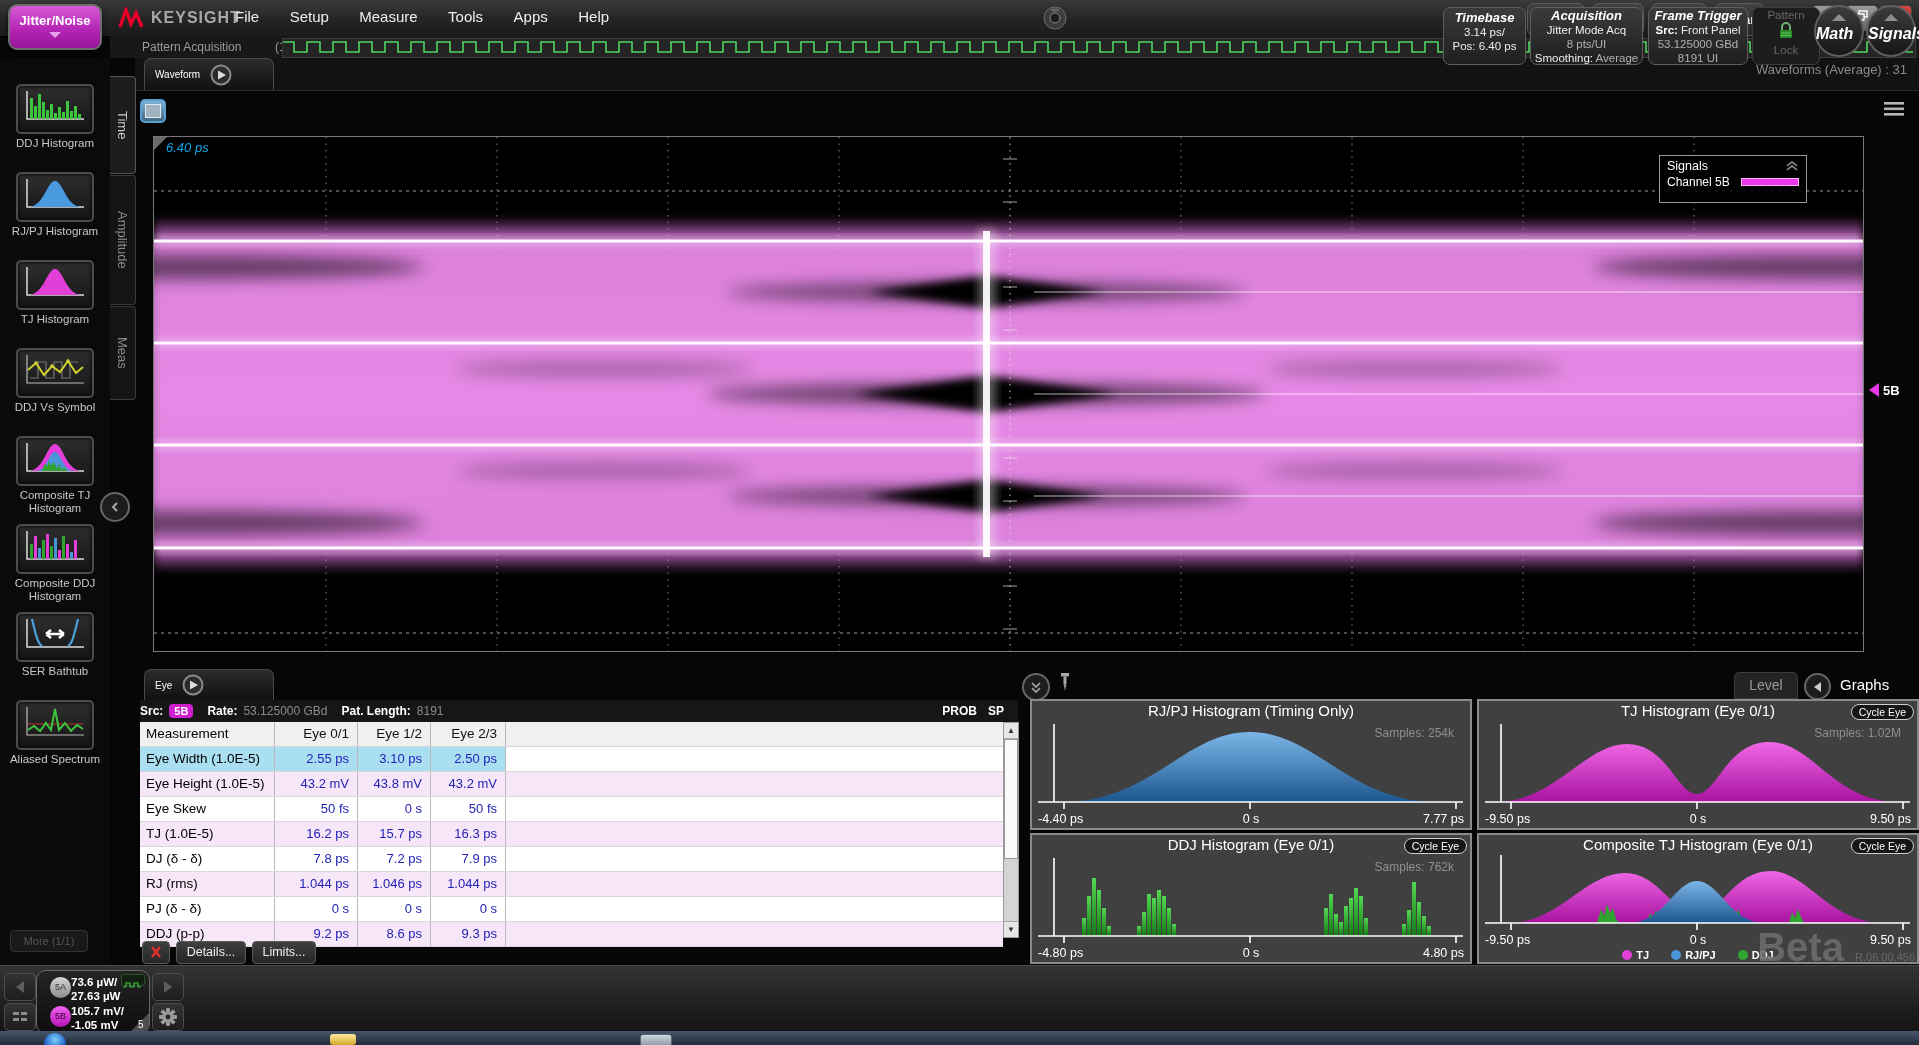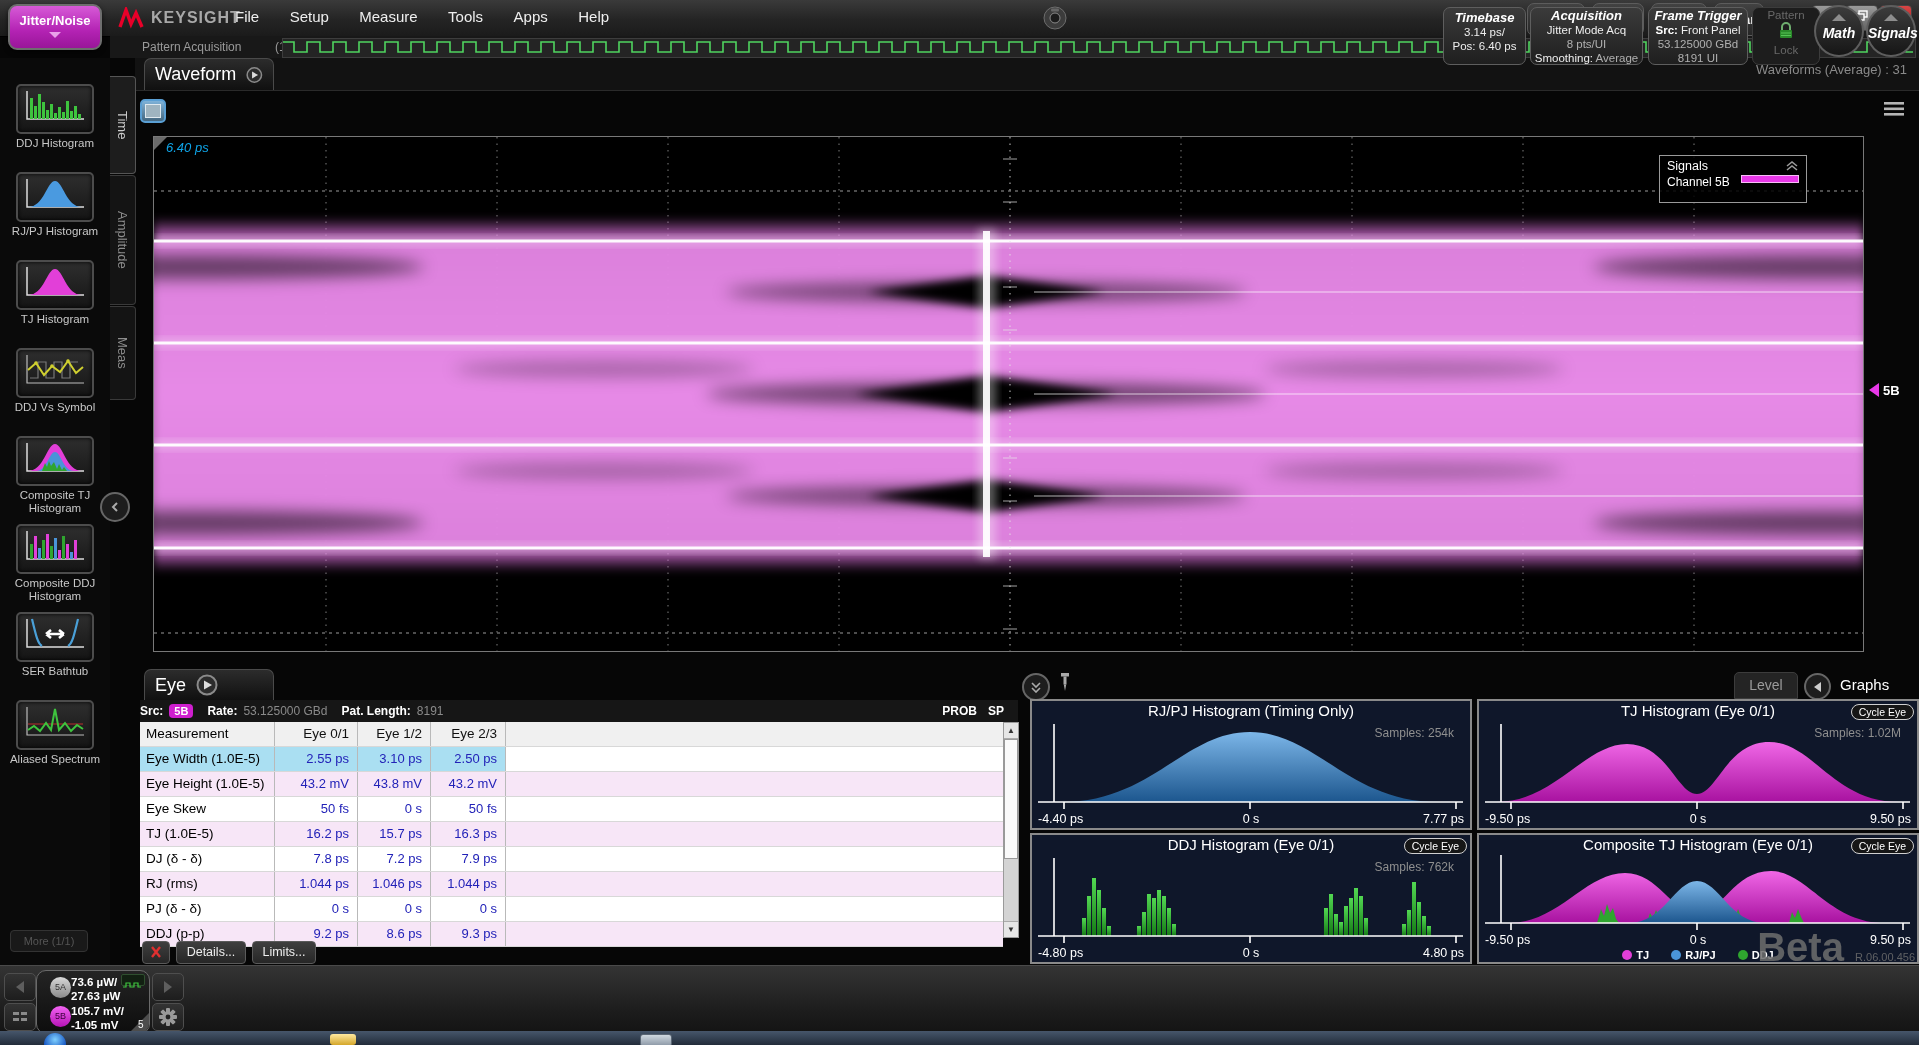--- a/index.html
+++ b/index.html
@@ -13,21 +13,21 @@
   #appbtn .chev{width:0;height:0;border-left:6px solid transparent;border-right:6px solid transparent;border-top:6px solid #e9a0e9;margin:-4px auto 0;}
   .topbtn{background:linear-gradient(#424242,#272727);border:1px solid #5c5c5c;border-radius:7px;color:#eee;font-size:13px;font-weight:bold;text-align:center;}
   .winbtn{width:30px;height:24px;border-radius:4px;border:1px solid #444;background:linear-gradient(#9a9a9a,#636363);color:#fff;text-align:center;}
   #closebtn{background:linear-gradient(#d94545,#a01818);}
   
   #patbar{left:110px;top:36px;width:1809px;height:22px;background:#181818;}
   #patlabel{color:#9a9a9a;font-size:12px;left:32px;top:4px;}
   #patpct{color:#9a9a9a;font-size:12px;left:165px;top:4px;}
   #wavestrip{left:172px;top:2px;width:1632px;height:18px;background:#242424;border:1px solid #3d3d3d;}
   
-  .doc-tab{background:linear-gradient(#2c2c2c,#101010);border:1px solid #4a4a4a;border-bottom:none;border-radius:7px 7px 0 0;color:#fff;font-size:18px;display:flex;align-items:center;gap:10px;padding:0 10px;}
+  .doc-tab{background:linear-gradient(#2c2c2c,#101010);border:1px solid #4a4a4a;border-bottom:none;border-radius:7px 7px 0 0;color:#fff;font-size:10px;display:flex;align-items:center;gap:10px;padding:0 10px;}
   #tabstrip{left:135px;top:58px;width:1784px;height:32px;background:#121212;border-bottom:1px solid #2a2a2a;}
   #wfavg{color:#8a8a8a;font-size:13px;right:12px;top:62px;text-align:right;width:300px;}
   
   #sidebar{left:0;top:58px;width:110px;height:973px;background:#0a0a0a;}
   .side-item{width:110px;height:88px;text-align:center;}
   .thumb{width:74px;height:46px;margin:0 auto;border:2px solid #4c4c4c;border-radius:5px;background:linear-gradient(#2e2e2e,#151515);box-shadow:inset 0 0 4px #000;}
   .side-label{color:#c8c8c8;font-size:11.5px;line-height:13px;margin-top:3px;}
   #morebtn{left:10px;top:930px;width:76px;height:20px;background:#191919;border:1px solid #333;border-radius:4px;color:#555;font-size:11px;text-align:center;line-height:20px;}
   
   .vtab{left:110px;width:25px;background:#141414;border:1px solid #3a3a3a;border-left:none;color:#8d8d8d;font-size:13px;writing-mode:vertical-rl;text-align:center;border-radius:0 4px 4px 0;}
@@ -55,38 +55,38 @@
   .r-pink{background:#f7e6f7;}
   .r-white{background:#fff;}
   .r-sel .sc{background:#aadff2;}
   .trow{border-bottom:1px solid #d8d8d8;}
   #vscroll{left:1003px;top:722px;width:16px;height:216px;background:#d4d4d4;border:1px solid #9a9a9a;box-sizing:border-box;}
   .sbtn{width:14px;height:15px;background:#e6e6e6;border-bottom:1px solid #aaa;color:#333;font-size:8px;text-align:center;line-height:15px;}
   #sthumb{left:0;top:16px;width:14px;height:120px;background:#fafafa;border:1px solid #999;box-sizing:border-box;}
   .darkbtn{background:linear-gradient(#3f3f3f,#262626);border:1px solid #5a5a5a;border-radius:4px;color:#eee;font-size:12.5px;text-align:center;}
   
   #graphs{left:1030px;top:699px;width:889px;height:267px;}
-  .gpanel{position:absolute;background:#0f172a;border:2px solid #8a8a8a;box-sizing:border-box;}
+  .gpanel{position:absolute;background:#404040;border:2px solid #8a8a8a;box-sizing:border-box;}
   .gtitle{position:absolute;top:1px;width:100%;text-align:center;color:#fff;font-size:15px;}
   .gsamples{position:absolute;top:25px;right:16px;color:#8f8f8f;font-size:12px;}
   .cycbtn{position:absolute;top:3px;right:3px;border:1px solid #d0d0d0;border-radius:9px;background:#161616;color:#fff;font-size:10.5px;padding:1px 7px;}
   .gticks{position:absolute;bottom:2px;left:0;width:100%;color:#fff;font-size:12.5px;}
   .gticks .tl{position:absolute;left:6px;bottom:0;}
   .gticks .tc{position:absolute;left:0;right:0;bottom:0;text-align:center;}
   .gticks .tr{position:absolute;right:6px;bottom:0;}
   .glegend{position:absolute;bottom:1px;left:0;width:100%;display:flex;justify-content:center;gap:22px;color:#fff;font-size:11px;font-weight:bold;}
   .ldot{display:inline-block;width:10px;height:10px;border-radius:50%;margin-right:4px;vertical-align:-1px;}
   #beta{right:4px;bottom:-4px;color:#6e6e6e;font-weight:bold;font-size:40px;opacity:.85;}
   #betaver{color:#6e6e6e;font-size:11px;font-weight:normal;}
   
   #bottombar{left:0;top:965px;width:1919px;height:66px;background:linear-gradient(#343434,#1c1c1c 70%,#141414);border-top:1px solid #4a4a4a;}
   .statpanel{position:absolute;top:7px;height:58px;background:linear-gradient(#3b3b3b,#1f1f1f);border:1px solid #5e5e5e;border-radius:7px;color:#ddd;text-align:center;box-sizing:border-box;}
   .sp-title{color:#fff;font-weight:bold;font-style:italic;font-size:13px;margin-top:2px;}
   .sp-line{font-size:11.5px;line-height:14px;color:#eee;}
-  .ovalbtn{position:absolute;top:5px;width:50px;height:52px;border-radius:50%;background:linear-gradient(#3c3c3c,#161616);border:2px solid #5e5e5e;color:#fff;font-weight:bold;font-style:italic;font-size:14px;text-align:center;box-sizing:border-box;}
+  .ovalbtn{position:absolute;top:5px;width:50px;height:52px;border-radius:50%;background:linear-gradient(#3c3c3c,#161616);border:2px solid #5e5e5e;color:#fff;font-weight:bold;font-style:italic;font-size:16px;box-sizing:border-box;}
   .ovalbtn .up{width:0;height:0;border-left:7px solid transparent;border-right:7px solid transparent;border-bottom:7px solid #8d8d8d;margin:7px auto 4px;}
   #chpanel{left:36px;top:970px;width:112px;height:62px;border:1px solid #6a6a6a;border-radius:10px;background:linear-gradient(#242424,#0d0d0d);overflow:hidden;}
   .chcirc{position:absolute;left:13px;width:21px;height:21px;border-radius:50%;font-size:9px;font-weight:normal;text-align:center;line-height:21px;}
   .chtxt{position:absolute;left:34px;color:#fff;font-weight:bold;font-size:11.5px;line-height:14px;}
   #slot5{position:absolute;right:0;bottom:0;width:0;height:0;border-bottom:20px solid #4d4d4d;border-left:20px solid transparent;}
   #slot5 span{position:absolute;left:-11px;top:6px;color:#fff;font-size:10px;}
   .navbtn{position:absolute;width:30px;height:26px;background:linear-gradient(#333,#1d1d1d);border:1px solid #4e4e4e;border-radius:5px;display:flex;align-items:center;justify-content:center;}
   
   #taskbar{left:0;top:1031px;width:1919px;height:14px;background:linear-gradient(#46566b,#222c3a);}
 </style>
@@ -400,21 +400,21 @@
     </svg>
     <div id="plotfold" class="a"></div>
     <div id="scalelabel" class="a">6.40 ps</div>
     <div id="legendbox" class="a">
       <div style="display:flex;justify-content:space-between;align-items:center;padding:3px 7px 0;">
         <span>Signals</span>
         <svg width="14" height="12" viewBox="0 0 14 12">
           <path d="M2,6 L7,2 L12,6 M2,10 L7,6 L12,10" stroke="#9a9a9a" stroke-width="1.6" fill="none"></path>
         </svg>
       </div>
-      <div style="display:flex;justify-content:space-between;padding:2px 7px 0;">
+      <div style="display:flex;justify-content:space-between;align-items:center;padding:2px 7px 0;">
         <span style="font-size:12px;">Channel 5B</span>
         <div style="width:56px;height:6px;background:#e838e8;border:1px solid #f6bdf6;"></div>
       </div>
     </div>
   </div>
   <div id="marker5b" class="a">
     <svg width="12" height="16" viewBox="0 0 12 16">
         <path d="M11,1 L1,8 L11,15 Z" fill="#e838e8"></path>
       </svg>
     <span>5B</span>

